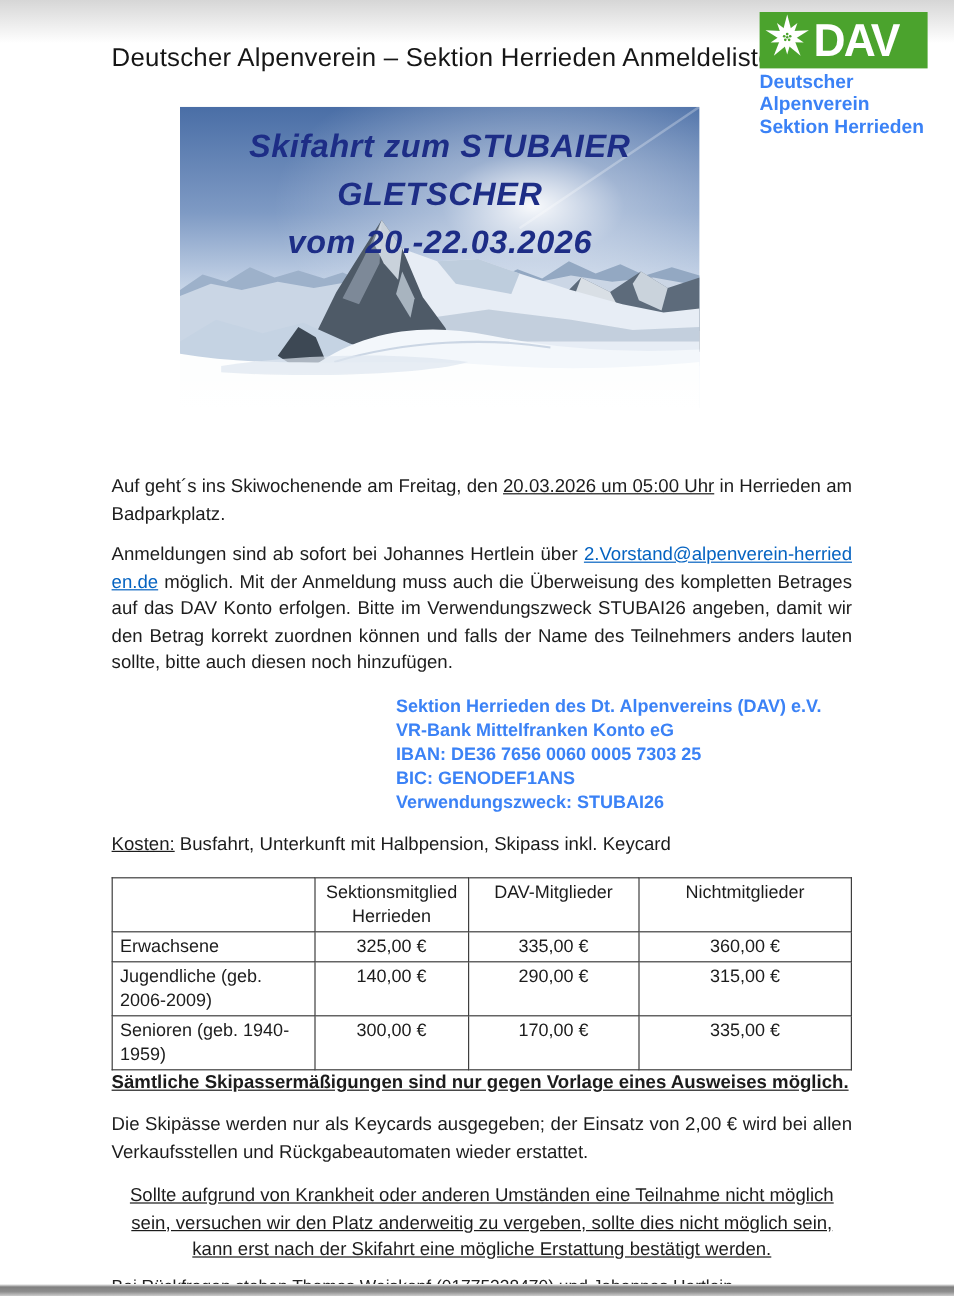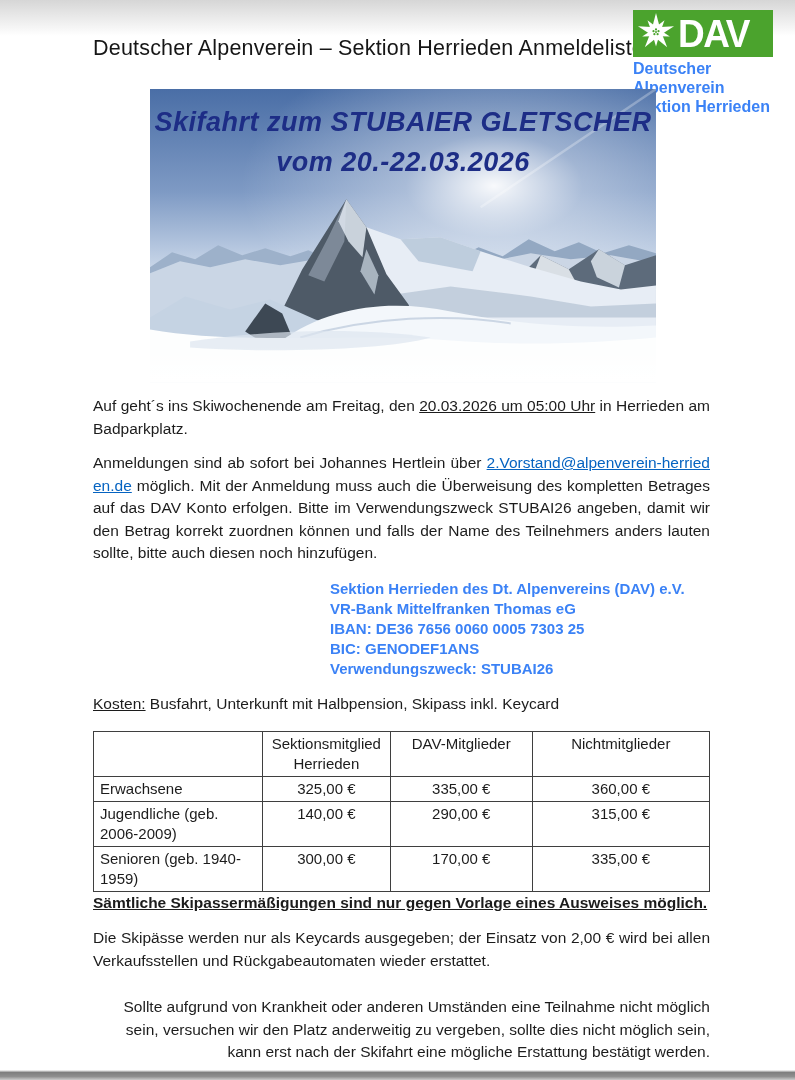--- a/index.html
+++ b/index.html
@@ -13,31 +13,31 @@
 
   .doc-title { margin:0; padding-top:36px; font-size:21.5px; font-weight:normal;
                color:#161616; white-space:nowrap; letter-spacing:0.2px; }
 
   .logo { position:absolute; top:10px; right:22px; width:140px; }
   .logo-box { background:#4ba32d; height:47px; display:flex; align-items:center; padding:0 1px 0 1px; }
   .logo-acronym { font-size:37px; font-weight:bold; color:#ffffff; letter-spacing:-1.5px;
                   transform:scaleY(1.04); line-height:1; }
   .logo-sub { margin-top:3px; font-size:16px; font-weight:bold; color:#3b82f6; line-height:1.18; }
 
-  .hero { position:relative; margin:28px 0 0 57px; width:490px; height:293px;padding-left:16px; }
+  .hero { position:relative; margin:28px 0 0 57px; width:433px; height:293px; }
   .hero svg { position:absolute; inset:0; display:block; }
   .hero-title { position:absolute; top:13px; left:0; right:0; text-align:center;
                 font-weight:bold; font-style:italic; font-size:27px; line-height:40px;
                 color:#1d2d86; letter-spacing:0.5px; }
 
   .para { margin:0; font-size:15.5px; line-height:22.5px; text-align:justify; }
   .p1 { margin-top:13px; }
   .p2 { margin-top:12px; }
   .p3 { margin-top:15px; }
-  .p4 { margin-top:24px; text-align:right; }
+  .p4 { margin-top:14px; text-align:center;text-decoration:underline; }
   .u { text-decoration:underline; }
   .link { color:#0563c1; text-decoration:underline; cursor:pointer; word-break:break-all; }
 
   .bank { margin:14px 0 0 237px; font-weight:bold; font-size:15px; line-height:20px; color:#3b82f6; }
 
   .kosten { margin-top:14px; font-size:15.5px; }
 
   table.prices { margin-top:16px; width:617px; border-collapse:collapse; table-layout:fixed; }
   table.prices td, table.prices th { border:1.2px solid #3f3f3f; font-size:15px; font-weight:normal;
         line-height:20px; padding:2px 6px; vertical-align:top; }
@@ -145,21 +145,21 @@
         <div>vom 20.-22.03.2026</div>
       </div>
     </div>
 
     <p class="para p1"><span>Auf geht´s ins Skiwochenende am Freitag, den </span><span class="u">20.03.2026 um 05:00 Uhr</span><span> in Herrieden am Badparkplatz.</span></p>
 
     <p class="para p2"><span>Anmeldungen sind ab sofort bei Johannes Hertlein über </span><a class="link">2.Vorstand@alpenverein-herrieden.de</a><span> möglich. Mit der Anmeldung muss auch die Überweisung des kompletten Betrages auf das DAV Konto erfolgen. Bitte im Verwendungszweck STUBAI26 angeben, damit wir den Betrag korrekt zuordnen können und falls der Name des Teilnehmers anders lauten sollte, bitte auch diesen noch hinzufügen.</span></p>
 
     <div class="bank">
       <div>Sektion Herrieden des Dt. Alpenvereins (DAV) e.V.</div>
-      <div>VR-Bank Mittelfranken Thomas eG</div>
+      <div>VR-Bank Mittelfranken Konto eG</div>
       <div>IBAN: DE36 7656 0060 0005 7303 25</div>
       <div>BIC: GENODEF1ANS</div>
       <div>Verwendungszweck: STUBAI26</div>
     </div>
 
     <p class="para kosten"><span class="u">Kosten:</span><span> Busfahrt, Unterkunft mit Halbpension, Skipass inkl. Keycard</span></p>
 
     <table class="prices">
       <colgroup>
         <col style="width:27.4%">

